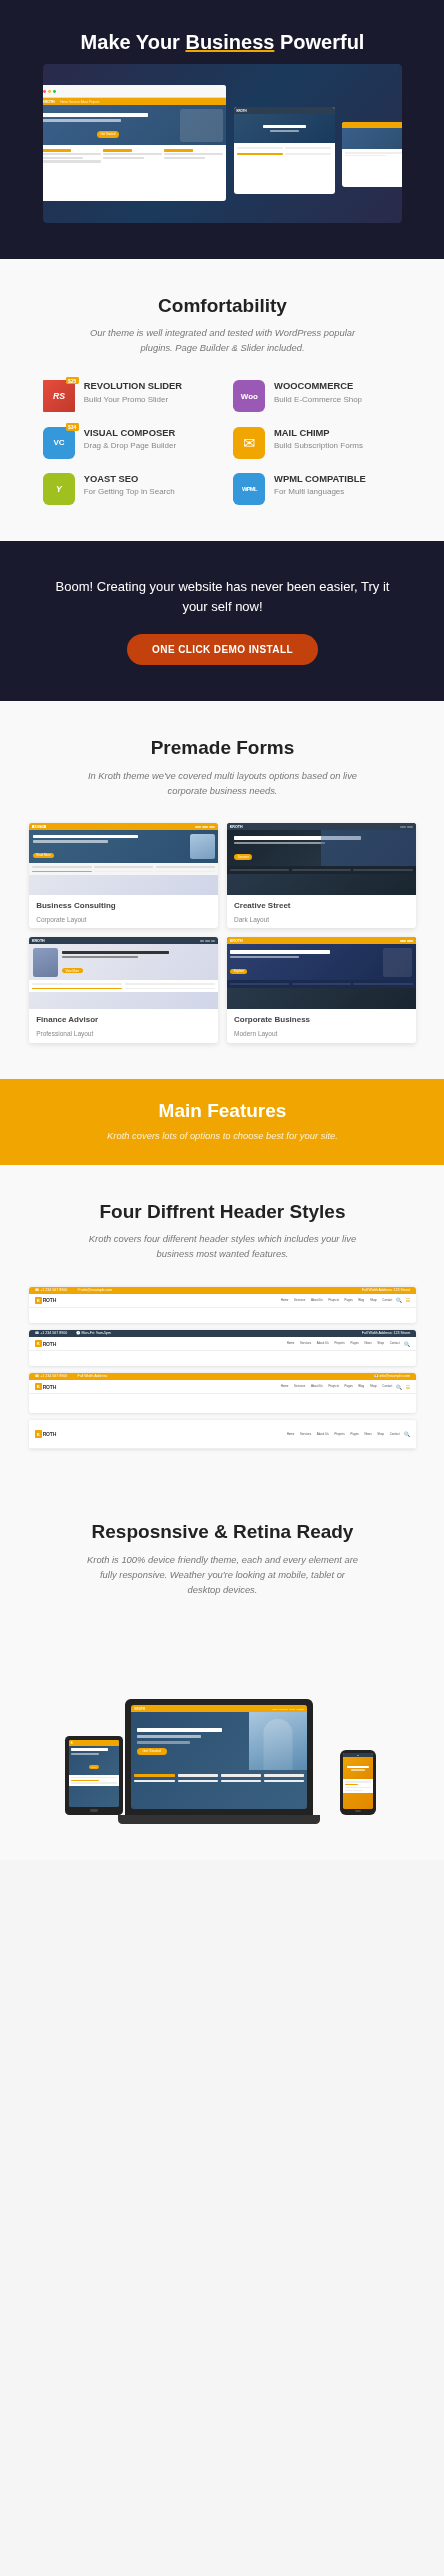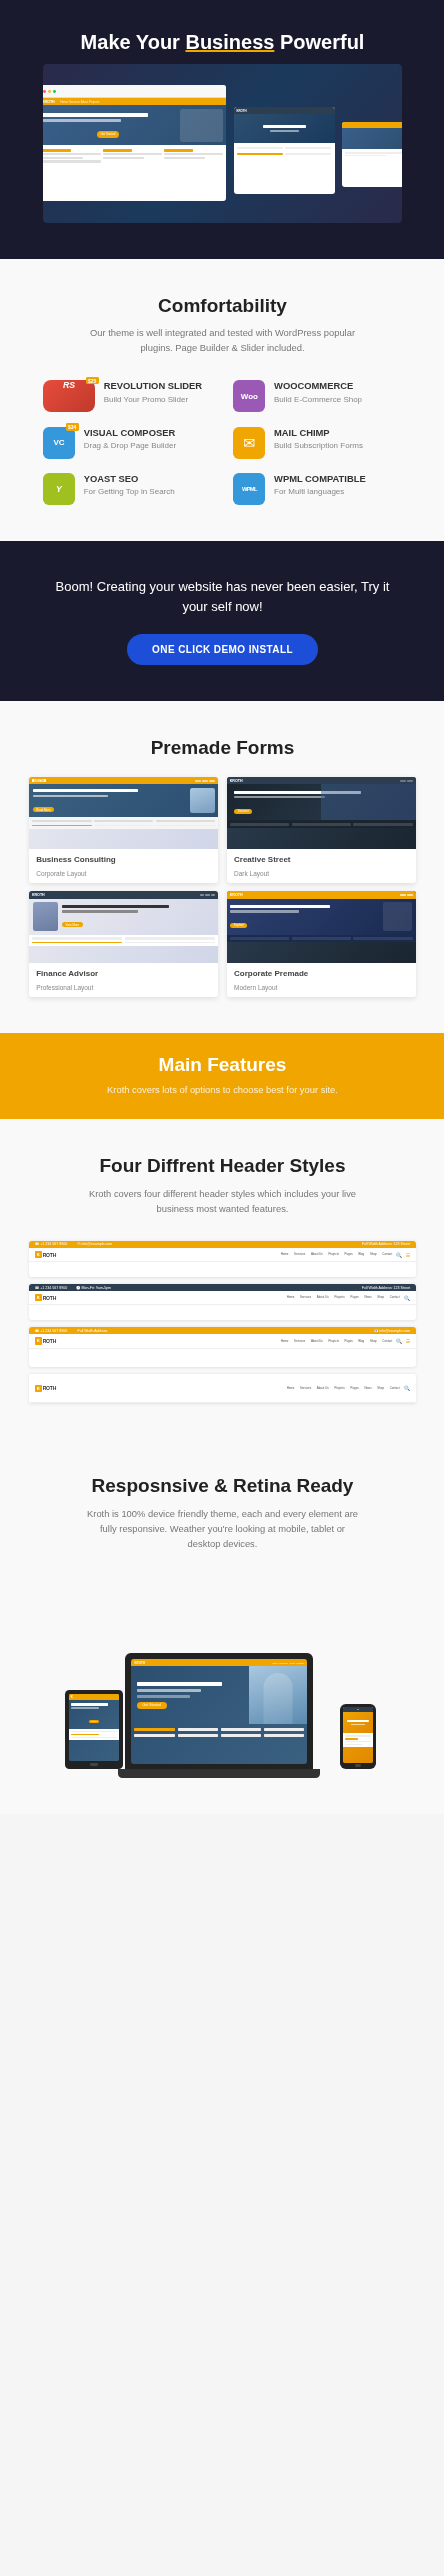--- a/index.html
+++ b/index.html
@@ -114,20 +114,21 @@
       margin-bottom: 8.7px;
     }
     .section-subtitle {
       font-size: 9.4px;
       color: #777;
       margin-bottom: 25px;
       line-height: 1.6;
       max-width: 275px;
       margin-left: auto;
       margin-right: auto;
+      font-style: italic;
     }
     .features-grid {
       display: grid;
       grid-template-columns: 1fr 1fr;
       gap: 14.4px 21.7px;
       text-align: left;
     }
     .feature-item {
       display: flex;
       align-items: flex-start;
@@ -140,24 +141,24 @@
       margin-bottom: 2.2px;
     }
     .feature-text p {
       font-size: 8px;
       color: #888;
       line-height: 1.4;
     }
 
     
     .rev-icon {
-      width: 52px; height: 32px;
+      width: 32px; height: 32px;
       background: linear-gradient(135deg, #e74c3c, #c0392b);
-      border-radius: 8px;
-      display: flex; align-items: flex-start; justify-content: center;
+      border-radius: 1px;
+      display: flex; align-items: center; justify-content: center;
       color: white; font-size: 11.6px; font-weight: bold;
       flex-shrink: 0;
       position: relative;
     }
     .rev-icon .badge {
       position: absolute;
       top: -3.6px; right: -3.6px;
       background: #f0a500;
       color: white;
       font-size: 5px;
@@ -224,21 +225,21 @@
       text-align: center;
     }
     .cta-text {
       font-size: 13px;
       color: white;
       margin-bottom: 18px;
       line-height: 1.5;
     }
     .cta-button {
       display: inline-block;
-      background: #1d4ed8;
+      background: #c2410c;
       color: white;
       font-size: 10px;
       font-weight: 700;
       padding: 10px 25px;
       border-radius: 21.7px;
       letter-spacing: 0.4px;
       cursor: pointer;
       border: none;
       text-transform: uppercase;
       position: relative;
@@ -607,20 +608,21 @@
   </div>
 </section>
 
 <section class="cta-section">
   <p class="cta-text">Boom! Creating your website has never been easier, Try it your self now!</p>
   <button class="cta-button">ONE CLICK DEMO INSTALL</button>
 </section>
 
 <section class="demos-section">
   <h2 class="section-title">Premade Forms</h2>
+  <p class="section-subtitle">In Kroth theme we've covered multi layouts options based on live corporate business needs.</p>
 
   <div class="demos-grid">
 
     <div class="demo-card">
       <div class="demo-card-img light">
         <div class="demo-mini-nav" style="background:#f0a500; height:7.2px; display:flex; align-items:center; padding:0 2.9px; gap:2.2px;">
           <div style="width:14.4px;height:2.9px;background:white;border-radius:0.7px;font-size:2.9px;display:flex;align-items:center;justify-content:center;color:#f0a500;font-weight:bold;">KROTH</div>
           <div style="margin-left:auto;display:flex;gap:1.4px;">
             <div style="width:5.8px;height:2.2px;background:rgba(255,255,255,0.6);border-radius:0.7px;"></div>
             <div style="width:5.8px;height:2.2px;background:rgba(255,255,255,0.6);border-radius:0.7px;"></div>
@@ -726,21 +728,21 @@
             <div style="background:#f0a500;color:white;font-size:2.9px;padding:0.7px 3.6px;border-radius:3.6px;display:inline-block;">Explore</div>
           </div>
           <div style="width:29px;height:29px;background:rgba(255,255,255,0.1);border-radius:2.2px;"></div>
         </div>
         <div style="padding:2.9px;background:#1a2a50;display:flex;gap:2.2px;">
           <div style="flex:1;height:2.2px;background:rgba(255,255,255,0.1);border-radius:0.7px;"></div>
           <div style="flex:1;height:2.2px;background:rgba(255,255,255,0.1);border-radius:0.7px;"></div>
           <div style="flex:1;height:2.2px;background:rgba(255,255,255,0.1);border-radius:0.7px;"></div>
         </div>
       </div>
-      <div class="demo-card-label">Corporate Premade</div>
+      <div class="demo-card-label">Corporate Business</div>
       <div class="demo-card-sublabel">Modern Layout</div>
     </div>
   </div>
 </section>
 
 <section class="main-features-section">
   <h2 class="section-title">Main Features</h2>
   <p class="section-subtitle">Kroth covers lots of options to choose best for your site.</p>
 </section>
 

